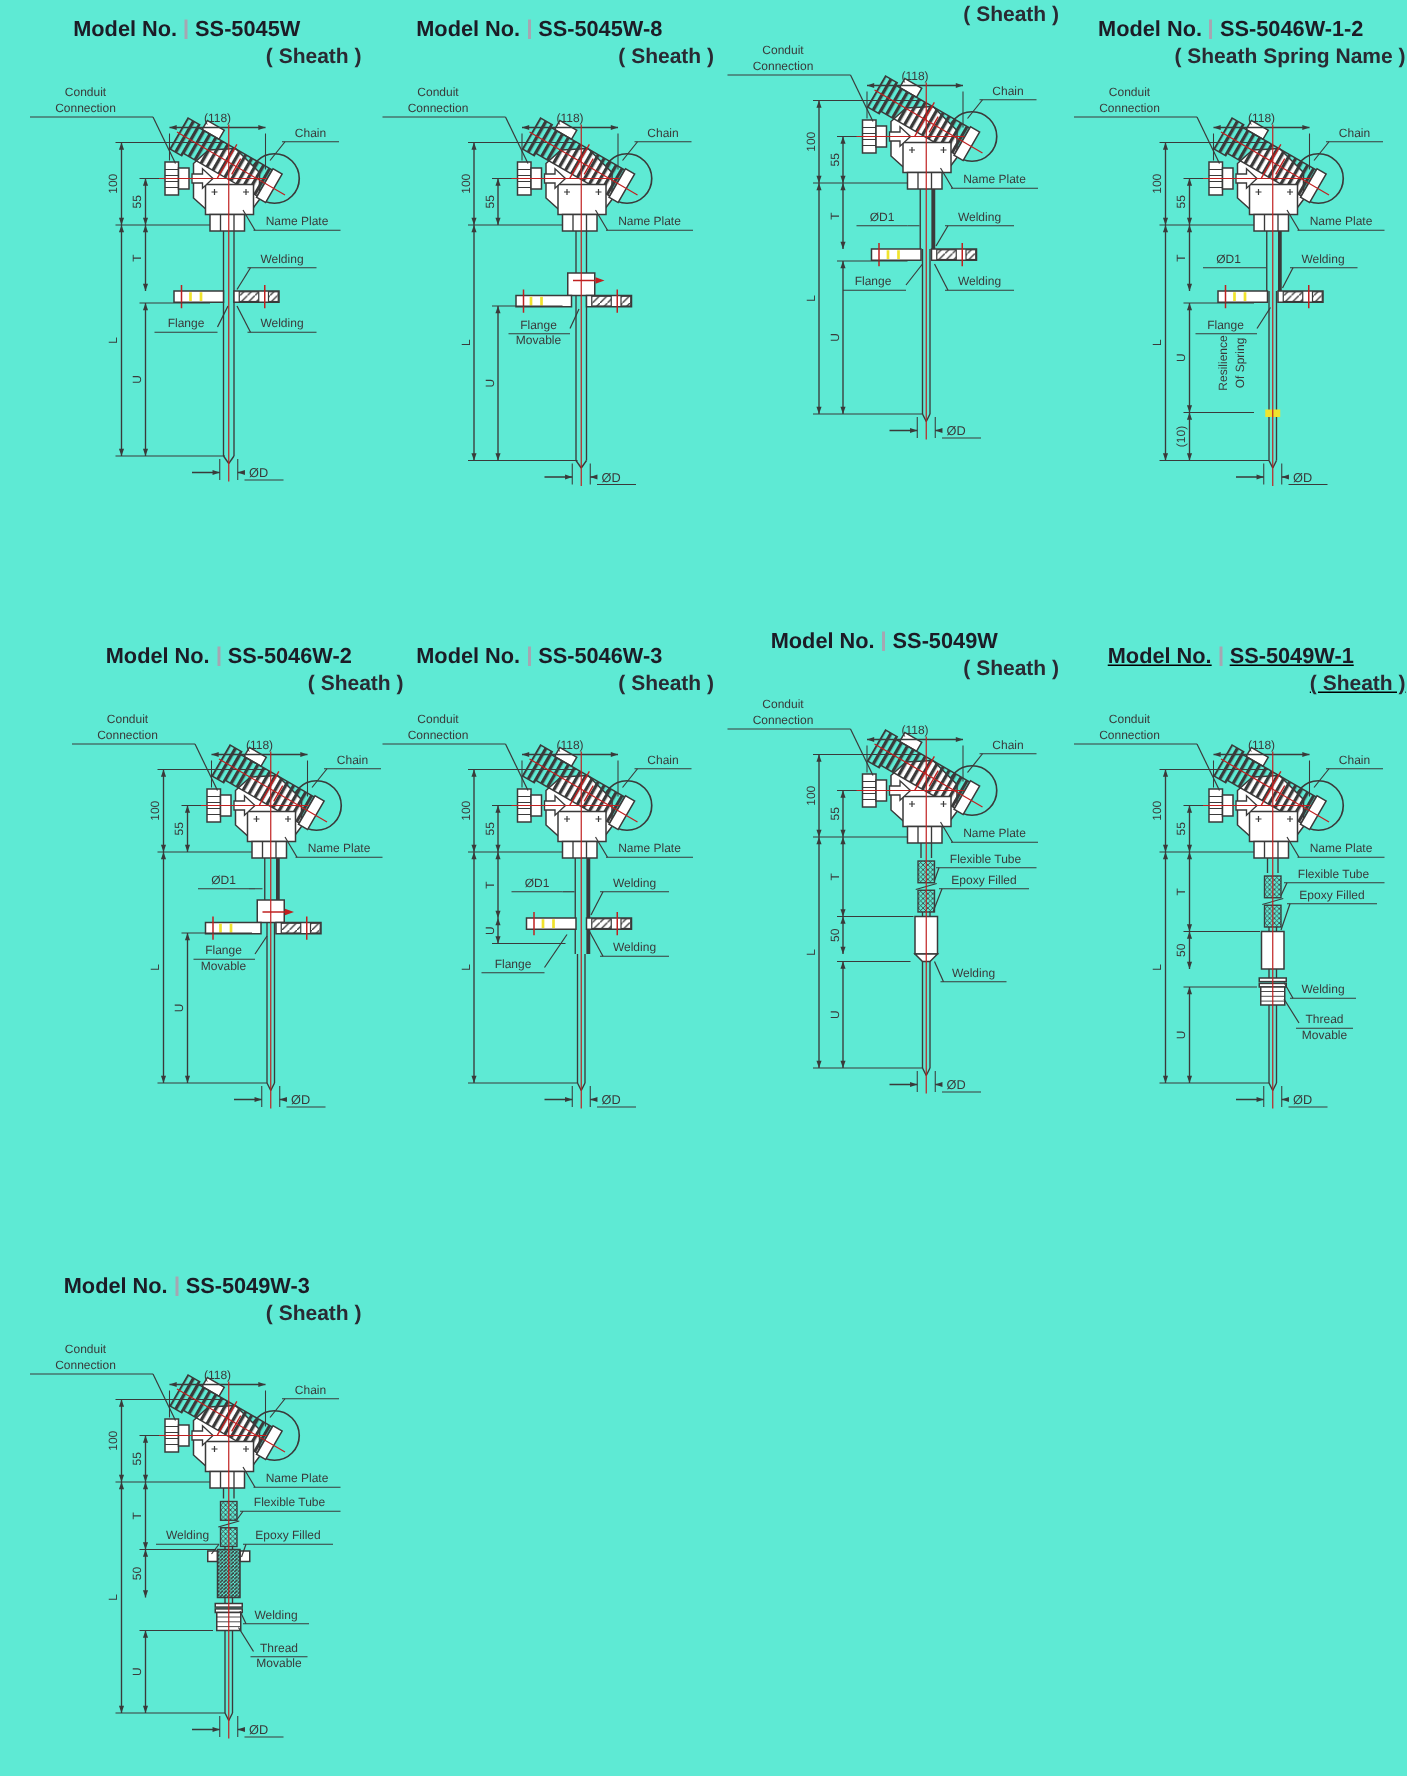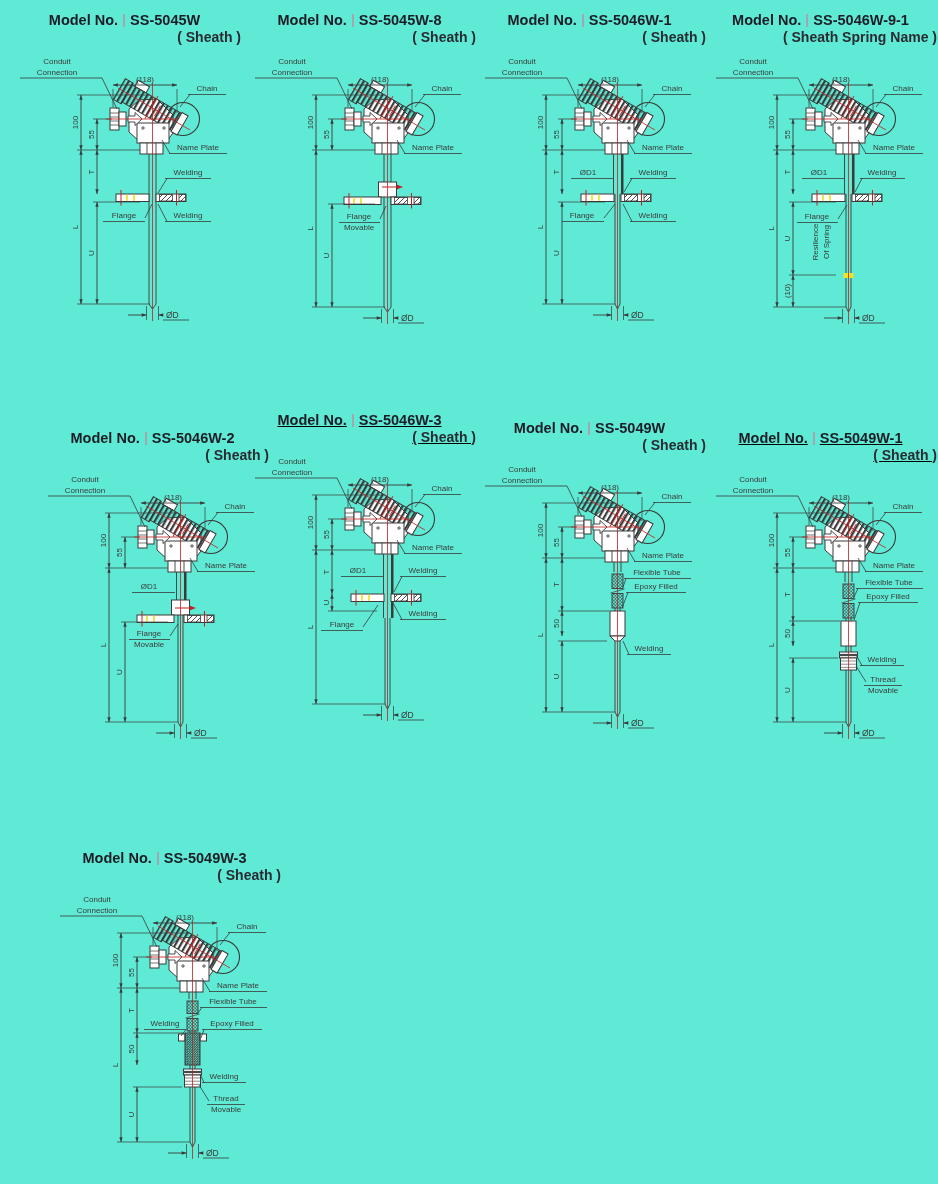--- a/index.html
+++ b/index.html
@@ -241,23 +241,20 @@
         <line x1="158.5" y1="271" x2="163" y2="271" stroke="#3a3a3a" stroke-width="0.9"></line>
         <polygon points="158.5,271 163.3,269.3 163.3,272.7" fill="#3a3a3a"></polygon>
         <text x="166" y="274" fill="#3a3a3a" font-size="8.5" text-anchor="start" font-family="&quot;Liberation Sans&quot;,sans-serif">ØD</text>
         <line x1="163" y1="276" x2="189" y2="276" stroke="#3a3a3a" stroke-width="0.8"></line>
         <line x1="152.5" y1="36" x2="152.5" y2="277" stroke="#c02020" stroke-width="0.8"></line>
         <line x1="106" y1="72" x2="178" y2="72" stroke="#c02020" stroke-width="0.8"></line>
         <line x1="118" y1="41" x2="190" y2="83" stroke="#c02020" stroke-width="0.8"></line>
       </svg>
   </div>
     <div class="cell" style="left: 465px; top: 0px;">
-    <div class="title">
-      <span>Model No.</span><span class="sep"></span><span>SS-5046W-1</span>
-    </div>
     <div class="subtitle">( Sheath )</div>
     <svg class="drawing" width="233" height="282" viewBox="0 0 233 282">
         <defs>
           <pattern id="h2" width="5" height="5" patternUnits="userSpaceOnUse">
             <path d="M0,5 L5,0" stroke="#3a3a3a" stroke-width="0.9" fill="none"></path>
           </pattern>
           <pattern id="x2" width="3.2" height="3.2" patternUnits="userSpaceOnUse">
             <path d="M0,3.2 L3.2,0 M0,0 L3.2,3.2" stroke="#3a3a3a" stroke-width="0.55" fill="none"></path>
           </pattern>
           <pattern id="dn2" width="2.4" height="2.4" patternUnits="userSpaceOnUse">
@@ -365,21 +362,21 @@
         <polygon points="158.5,268 163.3,266.3 163.3,269.7" fill="#3a3a3a"></polygon>
         <text x="166" y="271" fill="#3a3a3a" font-size="8.5" text-anchor="start" font-family="&quot;Liberation Sans&quot;,sans-serif">ØD</text>
         <line x1="163" y1="273" x2="189" y2="273" stroke="#3a3a3a" stroke-width="0.8"></line>
         <line x1="152.5" y1="36" x2="152.5" y2="274" stroke="#c02020" stroke-width="0.8"></line>
         <line x1="106" y1="72" x2="178" y2="72" stroke="#c02020" stroke-width="0.8"></line>
         <line x1="118" y1="41" x2="190" y2="83" stroke="#c02020" stroke-width="0.8"></line>
       </svg>
   </div>
     <div class="cell" style="left: 696px; top: 0px;">
     <div class="title">
-      <span>Model No.</span><span class="sep"></span><span>SS-5046W-9-1</span>
+      <span>Model No.</span><span class="sep"></span><span>SS-5046W-1-2</span>
     </div>
     <div class="subtitle">( Sheath Spring Name )</div>
     <svg class="drawing" width="233" height="282" viewBox="0 0 233 282">
         <defs>
           <pattern id="h3" width="5" height="5" patternUnits="userSpaceOnUse">
             <path d="M0,5 L5,0" stroke="#3a3a3a" stroke-width="0.9" fill="none"></path>
           </pattern>
           <pattern id="x3" width="3.2" height="3.2" patternUnits="userSpaceOnUse">
             <path d="M0,3.2 L3.2,0 M0,0 L3.2,3.2" stroke="#3a3a3a" stroke-width="0.55" fill="none"></path>
           </pattern>
@@ -608,21 +605,21 @@
         <polygon points="146.5,268 141.7,266.3 141.7,269.7" fill="#3a3a3a"></polygon>
         <line x1="158.5" y1="268" x2="163" y2="268" stroke="#3a3a3a" stroke-width="0.9"></line>
         <polygon points="158.5,268 163.3,266.3 163.3,269.7" fill="#3a3a3a"></polygon>
         <text x="166" y="271" fill="#3a3a3a" font-size="8.5" text-anchor="start" font-family="&quot;Liberation Sans&quot;,sans-serif">ØD</text>
         <line x1="163" y1="273" x2="189" y2="273" stroke="#3a3a3a" stroke-width="0.8"></line>
         <line x1="152.5" y1="36" x2="152.5" y2="274" stroke="#c02020" stroke-width="0.8"></line>
         <line x1="106" y1="72" x2="178" y2="72" stroke="#c02020" stroke-width="0.8"></line>
         <line x1="118" y1="41" x2="190" y2="83" stroke="#c02020" stroke-width="0.8"></line>
       </svg>
   </div>
-    <div class="cell" style="left: 235px; top: 400px; text-decoration: underline;">
+    <div class="cell" style="left: 235px; top: 418px;">
     <div class="title">
       <span>Model No.</span><span class="sep"></span><span>SS-5046W-3</span>
     </div>
     <div class="subtitle">( Sheath )</div>
     <svg class="drawing" width="233" height="282" viewBox="0 0 233 282">
         <defs>
           <pattern id="h5" width="5" height="5" patternUnits="userSpaceOnUse">
             <path d="M0,5 L5,0" stroke="#3a3a3a" stroke-width="0.9" fill="none"></path>
           </pattern>
           <pattern id="x5" width="3.2" height="3.2" patternUnits="userSpaceOnUse">
@@ -988,21 +985,21 @@
         <polygon points="146.5,268 141.7,266.3 141.7,269.7" fill="#3a3a3a"></polygon>
         <line x1="158.5" y1="268" x2="163" y2="268" stroke="#3a3a3a" stroke-width="0.9"></line>
         <polygon points="158.5,268 163.3,266.3 163.3,269.7" fill="#3a3a3a"></polygon>
         <text x="166" y="271" fill="#3a3a3a" font-size="8.5" text-anchor="start" font-family="&quot;Liberation Sans&quot;,sans-serif">ØD</text>
         <line x1="163" y1="273" x2="189" y2="273" stroke="#3a3a3a" stroke-width="0.8"></line>
         <line x1="152.5" y1="36" x2="152.5" y2="274" stroke="#c02020" stroke-width="0.8"></line>
         <line x1="106" y1="72" x2="178" y2="72" stroke="#c02020" stroke-width="0.8"></line>
         <line x1="118" y1="41" x2="190" y2="83" stroke="#c02020" stroke-width="0.8"></line>
       </svg>
   </div>
-    <div class="cell" style="left: 0px; top: 838px; padding-left: 40px;">
+    <div class="cell" style="left: 0px; top: 838px;">
     <div class="title">
       <span>Model No.</span><span class="sep"></span><span>SS-5049W-3</span>
     </div>
     <div class="subtitle">( Sheath )</div>
     <svg class="drawing" width="233" height="282" viewBox="0 0 233 282">
         <defs>
           <pattern id="h8" width="5" height="5" patternUnits="userSpaceOnUse">
             <path d="M0,5 L5,0" stroke="#3a3a3a" stroke-width="0.9" fill="none"></path>
           </pattern>
           <pattern id="x8" width="3.2" height="3.2" patternUnits="userSpaceOnUse">

